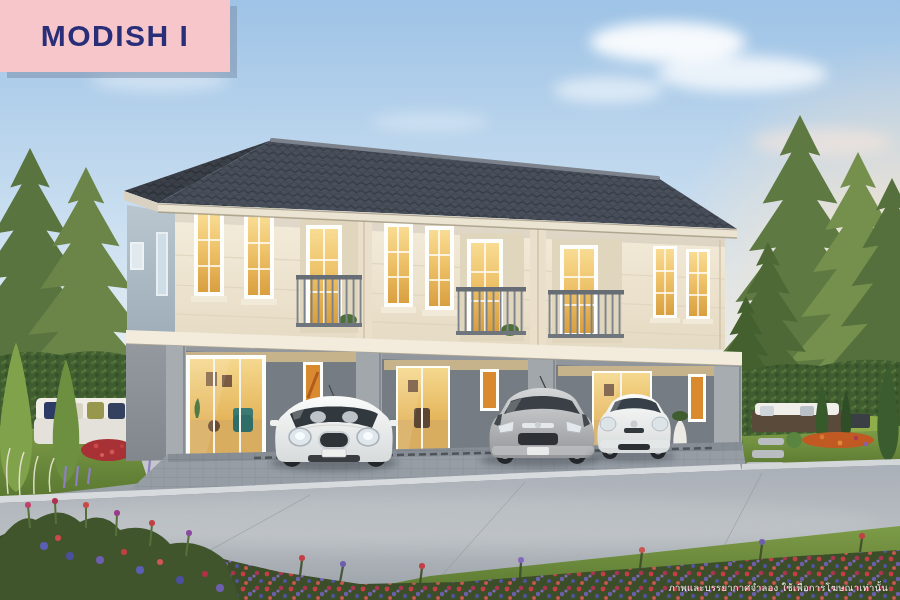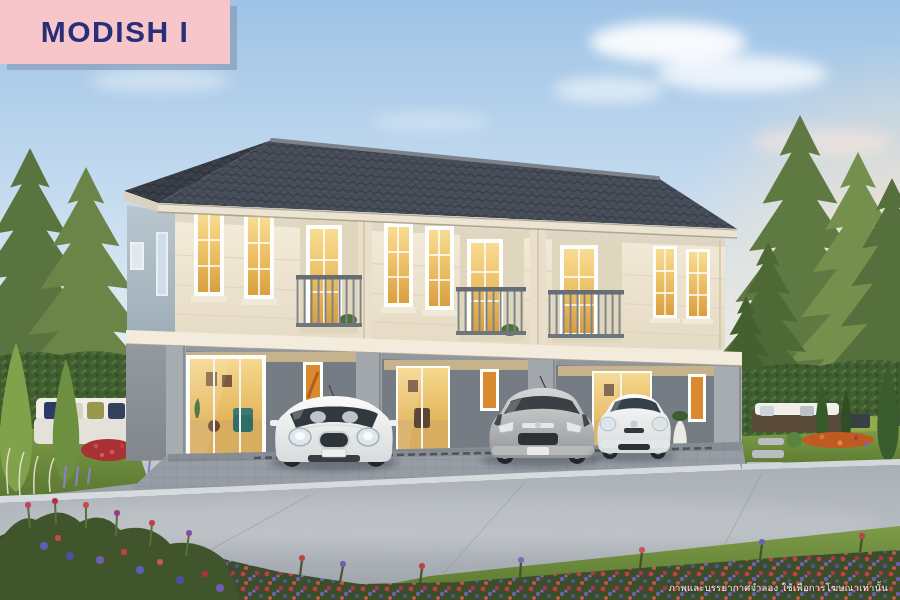--- a/index.html
+++ b/index.html
@@ -1,19 +1,19 @@
 <!DOCTYPE html>
 <html><head>
 <meta charset="utf-8">
 <style>
   html,body{margin:0;padding:0;background:#222;}
   .stage{position:relative;width:900px;height:600px;overflow:hidden;
          font-family:"Liberation Sans", sans-serif;background:#cfe0ef;}
   .stage svg{position:absolute;left:0;top:0;display:block;}
-  .badge{position:absolute;left:0;top:0;width:230px;height:64px;
+  .badge{position:absolute;left:0;top:0;width:230px;height:72px;
          background:#f6c6cb;box-shadow:7px 6px 0 rgba(120,140,165,.5);
          display:flex;align-items:center;justify-content:center;}
   .badge span{color:#292e78;font-size:30px;font-weight:800;letter-spacing:1.5px;}
   .disclaimer{position:absolute;right:12px;bottom:5px;color:rgba(255,255,255,.93);
          font-size:9.5px;letter-spacing:.2px;text-shadow:0 0 3px rgba(0,0,0,.55);
          font-family:"DejaVu Sans", sans-serif;}
 </style>
 </head>
 <body>
 

